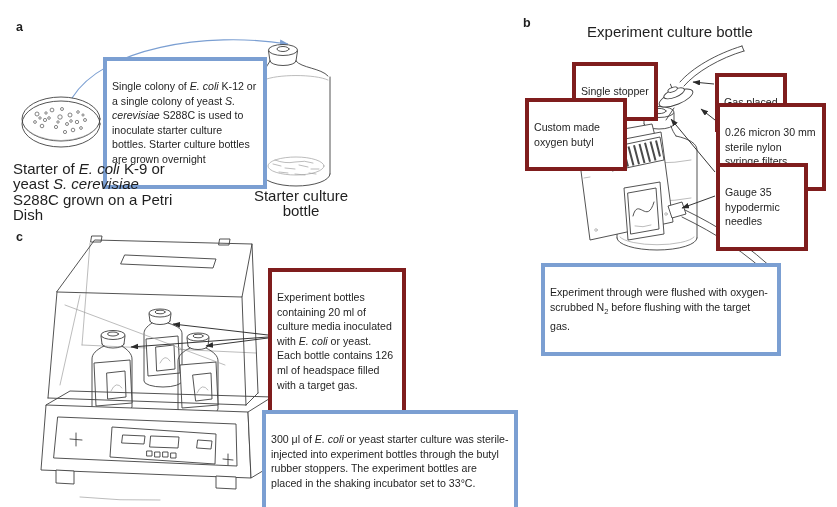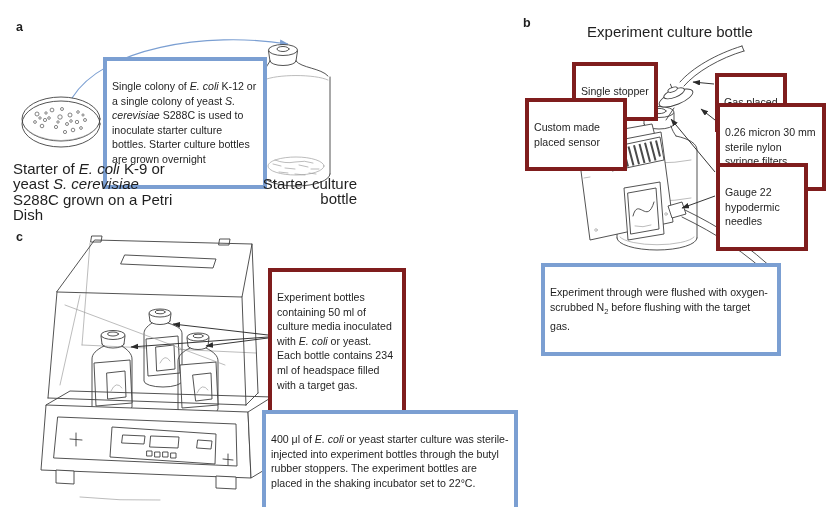--- a/index.html
+++ b/index.html
@@ -92,21 +92,21 @@
   </svg>
 
   <div class="box blue" style="left:103px;top:57px;width:146px">
     <span>Single colony of </span><span class="it">E. coli</span><span> K-12 or a single colony of yeast </span><span class="it">S. cerevisiae</span><span> S288C is used to inoculate starter culture bottles. Starter culture bottles are grown overnight</span>
   </div>
 
   <div class="abs cap" style="left:13px;top:161px;width:172px;z-index:2">
     <span>Starter of </span><span class="it">E. coli</span><span> K-9 or yeast </span><span class="it">S. cerevisiae</span><span> S288C grown on a Petri Dish</span>
   </div>
 
-  <div class="abs cap" style="left:245px;top:176px;width:112px;text-align:right;z-index:2">Starter culture bottle</div>
+  <div class="abs cap" style="left:245px;top:188px;width:112px;text-align:center;z-index:2">Starter culture bottle</div>
 
   <span class="abs panel-letter" style="left:523px;top:16px">b</span>
 
   <div class="abs cap" style="left:570px;top:24px;width:200px;text-align:center;z-index:2">Experiment culture bottle</div>
 
   <svg class="abs" style="left:520px;top:38px" width="317" height="270" viewBox="0 0 317 270">
     <defs>
       <marker id="ahB" markerWidth="9" markerHeight="7" refX="7.5" refY="3" orient="auto">
         <path d="M0,0 L8,3 L0,6 Z" fill="#2b2b2b"></path>
       </marker>
@@ -169,23 +169,23 @@
       <path class="arrow" d="M194,46 L173,44" marker-end="url(#ahB)"></path>
       <path class="arrow" d="M52,101 L77,131" marker-end="url(#ahB)"></path>
       <path class="arrow" d="M195,82 L181,71" marker-end="url(#ahB)"></path>
       <path class="arrow" d="M195,134 L151,81" marker-end="url(#ahB)"></path>
       <path class="arrow" d="M195,158 L162,170" marker-end="url(#ahB)"></path>
     </g>
   </svg>
 
   <div class="box" style="left:572px;top:62px;white-space:nowrap">Single stopper</div>
   <div class="box" style="left:715px;top:73px;white-space:nowrap">Gas placed</div>
-  <div class="box" style="left:525px;top:98px;width:84px">Custom made placed sensor</div>
+  <div class="box" style="left:525px;top:98px;width:84px">Custom made oxygen butyl</div>
   <div class="box" style="left:716px;top:103px;width:92px">0.26 micron 30 mm sterile nylon syringe filters</div>
-  <div class="box" style="left:716px;top:163px;width:74px">Gauge 22 hypodermic needles</div>
+  <div class="box" style="left:716px;top:163px;width:74px">Gauge 35 hypodermic needles</div>
 
   <div class="box blue" style="left:541px;top:263px;width:222px">
     <span>Experiment through were flushed with oxygen-scrubbed N</span><sub>2</sub><span> before flushing with the target gas.</span>
   </div>
 
   <span class="abs panel-letter" style="left:16px;top:230px">c</span>
 
   <svg class="abs" style="left:20px;top:235px" width="500" height="270" viewBox="0 0 500 270">
     <defs>
       <marker id="ahC" markerWidth="9" markerHeight="7" refX="7.5" refY="3" orient="auto">
@@ -255,20 +255,20 @@
     </g>
 
     <g>
       <path class="arrow" d="M248,100 L153,89" marker-end="url(#ahC)"></path>
       <path class="arrow" d="M248,102 L111,112" marker-end="url(#ahC)"></path>
       <path class="arrow" d="M248,103 L186,111" marker-end="url(#ahC)"></path>
     </g>
   </svg>
 
   <div class="box" style="left:268px;top:268px;width:120px">
-    <span>Experiment bottles containing 50 ml of culture media inoculated with </span><span class="it">E. coli</span><span> or yeast. Each bottle contains 234 ml of headspace filled with a target gas.</span>
+    <span>Experiment bottles containing 20 ml of culture media inoculated with </span><span class="it">E. coli</span><span> or yeast. Each bottle contains 126 ml of headspace filled with a target gas.</span>
   </div>
 
   <div class="box blue" style="left:262px;top:410px;width:238px">
-    <span>400 μl of </span><span class="it">E. coli</span><span> or yeast starter culture was sterile-injected into experiment bottles through the butyl rubber stoppers. The experiment bottles are placed in the shaking incubator set to 22°C.</span>
+    <span>300 μl of </span><span class="it">E. coli</span><span> or yeast starter culture was sterile-injected into experiment bottles through the butyl rubber stoppers. The experiment bottles are placed in the shaking incubator set to 33°C.</span>
   </div>
 
 </div>
 
 </body></html>

